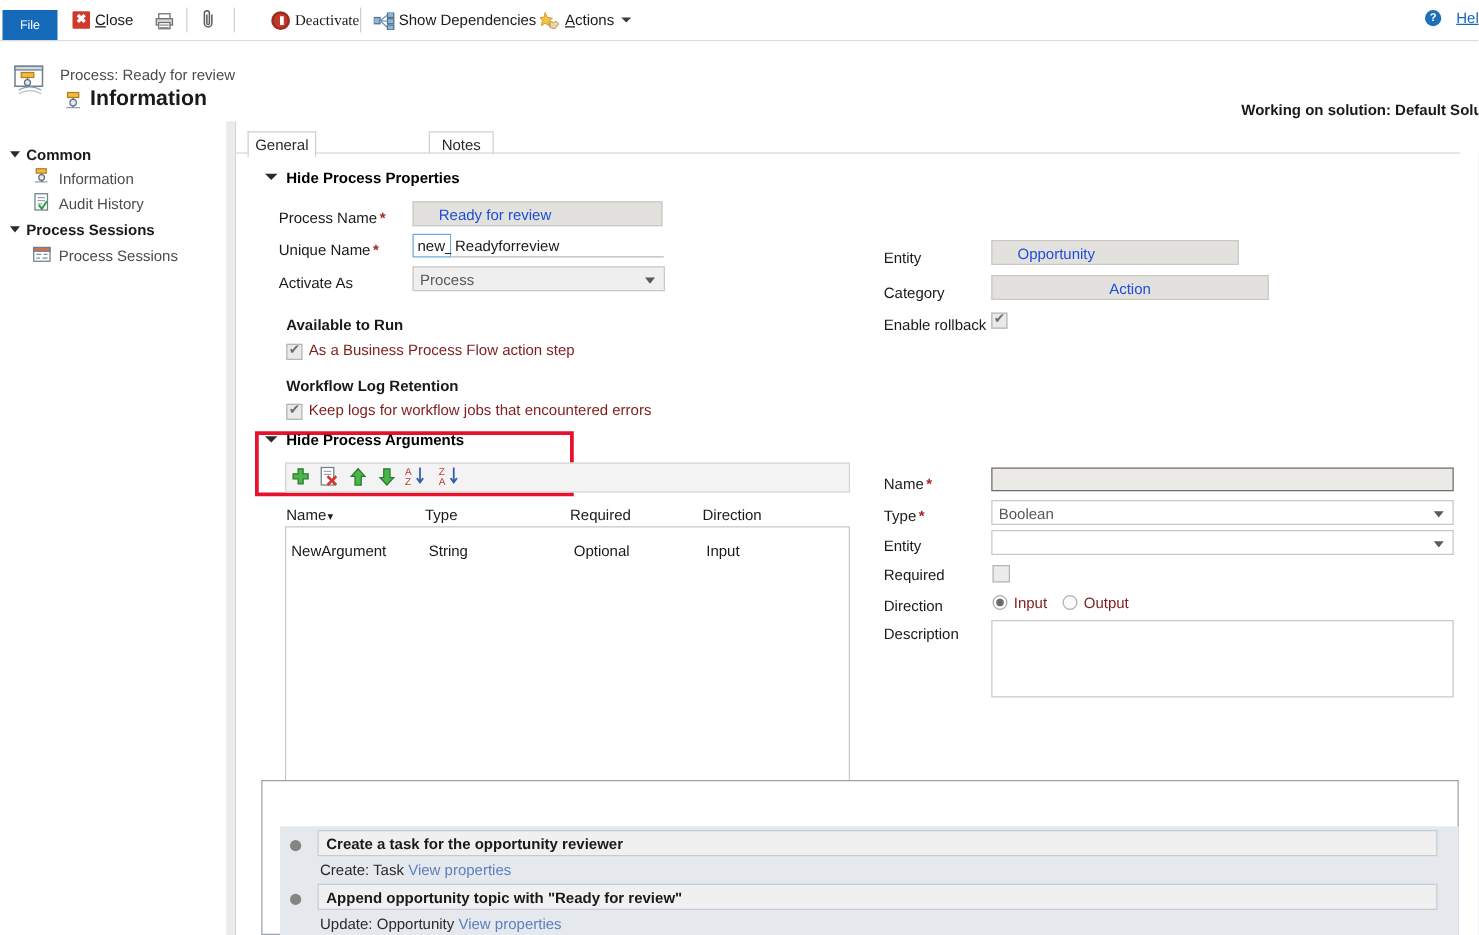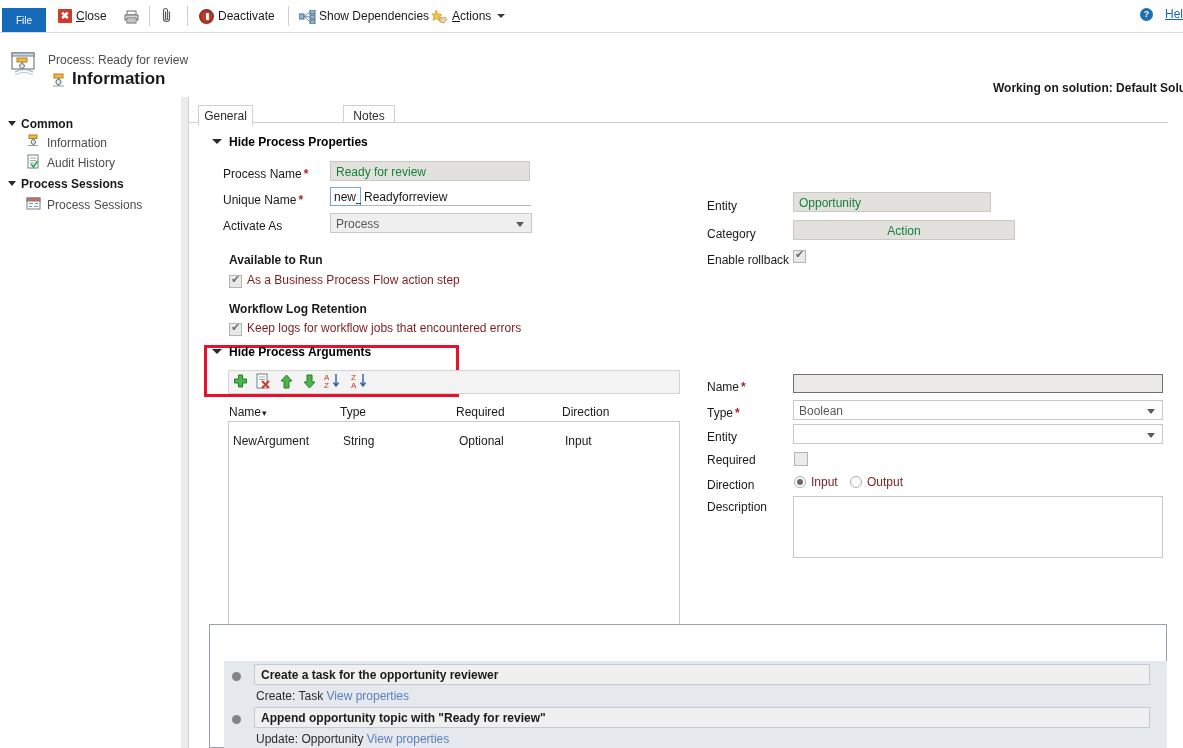--- a/index.html
+++ b/index.html
@@ -99,22 +99,22 @@
                     cursor:pointer; white-space:nowrap; }
   .section-toggle .tri { display:inline-block; width:0;height:0;
                     border-left:5px solid transparent;border-right:5px solid transparent;
                     border-top:5px solid #2a2a2a; margin-right:7px; vertical-align:2px; }
 
   .flabel { position:absolute; font-size:12px; color:#1a1a1a; white-space:nowrap; }
   .req { color:#a4262c; font-weight:bold; margin-left:2px; }
 
   .finput { position:absolute; box-sizing:border-box; font-family:"Liberation Sans", sans-serif;
             font-size:12px; }
-  .readonly { background:#e3e1dd; border:1px solid #cbc8c3; color:#15803d;
-              padding:2px 5px; line-height:16px; }
+  .readonly { background:#e3e1dd; border:1px solid #cbc8c3; color:#1d4ed8;
+              padding:2px 20px; line-height:16px; }
   .editline { background:#ffffff; border:none; border-bottom:1px solid #b9b9b9;
               color:#1a1a1a; padding:2px 3px; line-height:16px; }
   .prefixbox { background:#ffffff; border:1px solid #6fa8dc; color:#1a1a1a;
                padding:1px 3px; line-height:16px; box-sizing:border-box; }
   .ddl { background:#efefef; border:1px solid #cbc8c3; color:#585858;
          padding:2px 5px; line-height:16px; box-sizing:border-box; }
   .ddl .arrow { position:absolute; right:7px; top:8px; width:0;height:0;
                 border-left:4px solid transparent;border-right:4px solid transparent;
                 border-top:5px solid #5a5a5a; }
   .ddl-white { background:#ffffff; border:1px solid #cbc8c3; }
@@ -192,21 +192,21 @@
     <div class="cmd" style="left:161px; top:4px;">
       <span class="ic ic-clip">
         <svg width="12" height="17" viewBox="0 0 12 17">
           <path d="M8.5 4.5 v7 a3 3 0 0 1 -6 0 v-8 a2 2 0 0 1 4 0 v8 a1 1 0 0 1 -2 0 v-7" fill="none" stroke="#5a5a5a" stroke-width="1.2"></path>
         </svg>
       </span>
     </div>
 
     <div class="sep" style="left:187px;"></div>
 
-    <div class="cmd" style="left:199px;">
+    <div class="cmd" style="left:217px;font-family:Liberation Serif, serif;">
       <span class="ic ic-deact"></span>
       <span class="lbl">Deactivate</span>
     </div>
 
     <div class="sep" style="left:288px;"></div>
 
     <div class="cmd" style="left:299px;">
       <span class="ic ic-dep">
         <svg width="17" height="14" viewBox="0 0 17 14">
           <rect x="0" y="4" width="5" height="5" fill="#8fb8d8" stroke="#4f6f8f"></rect>

